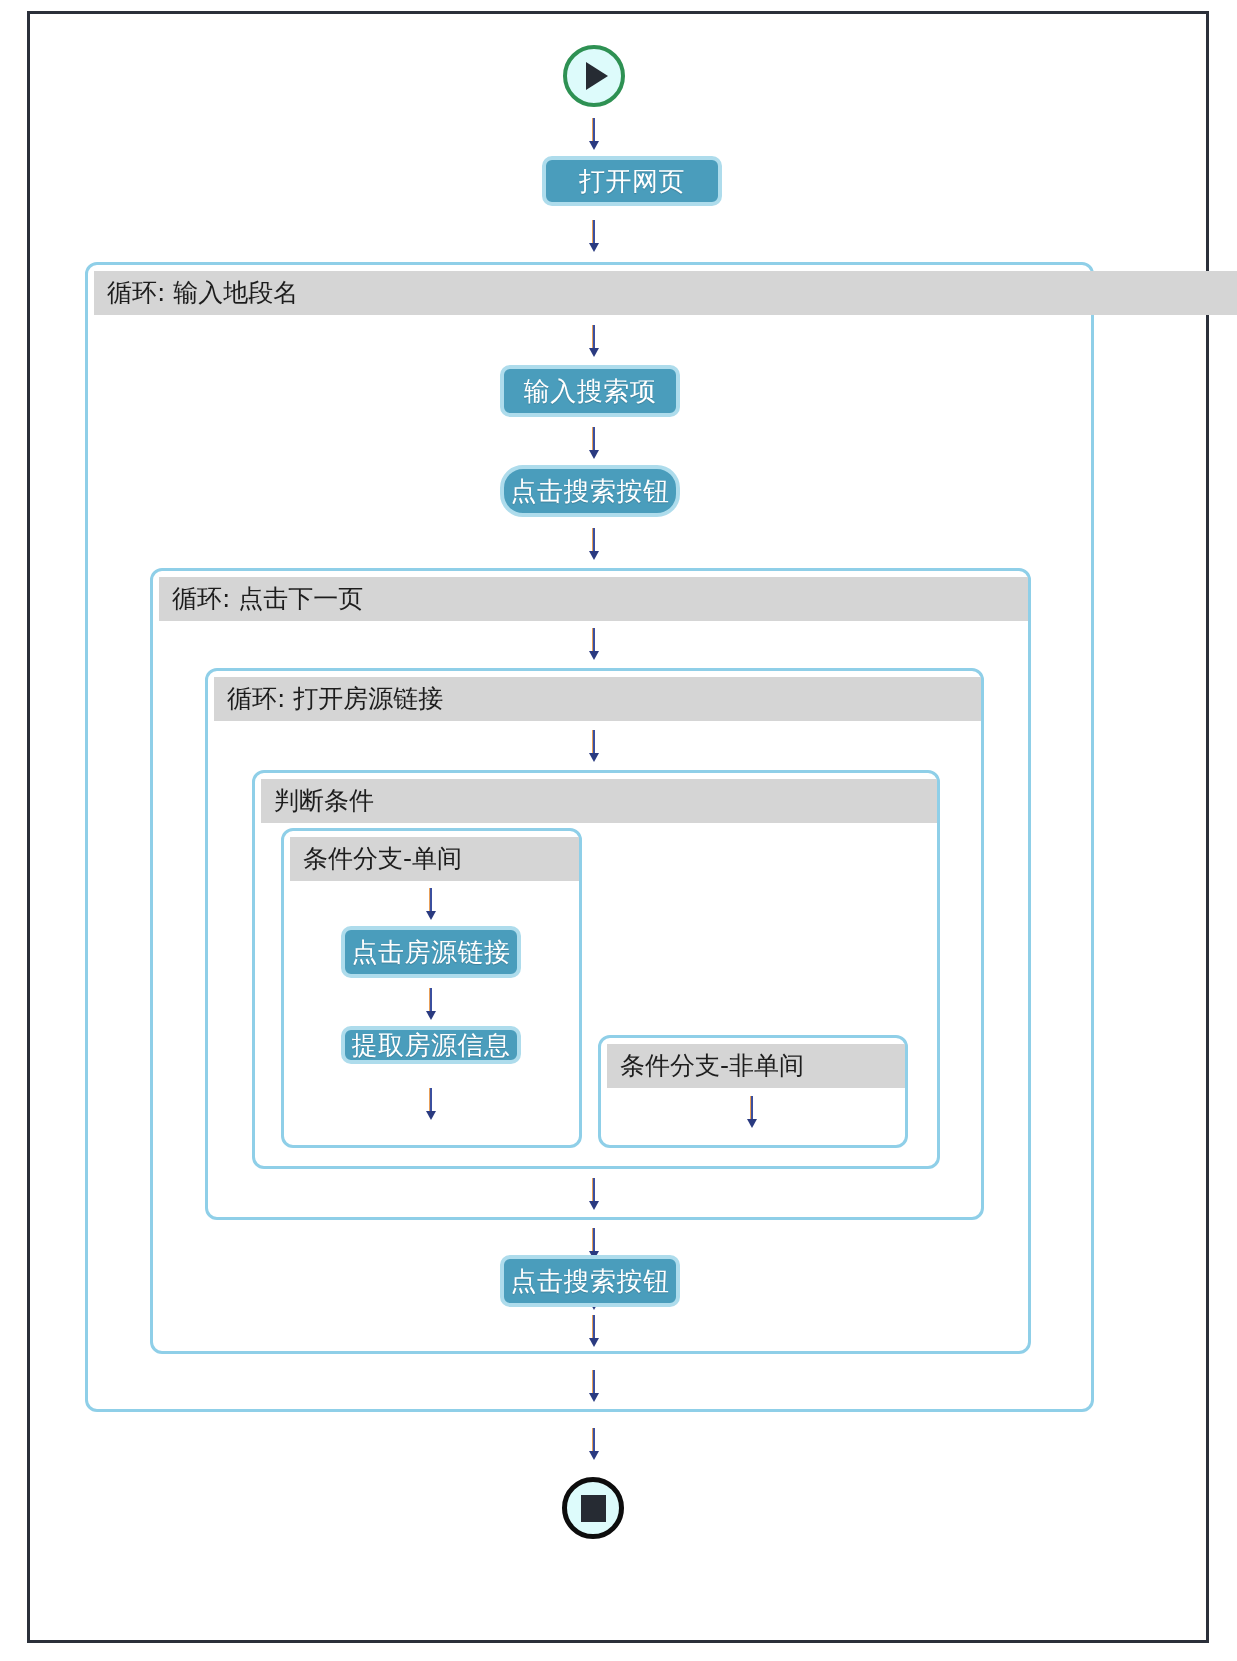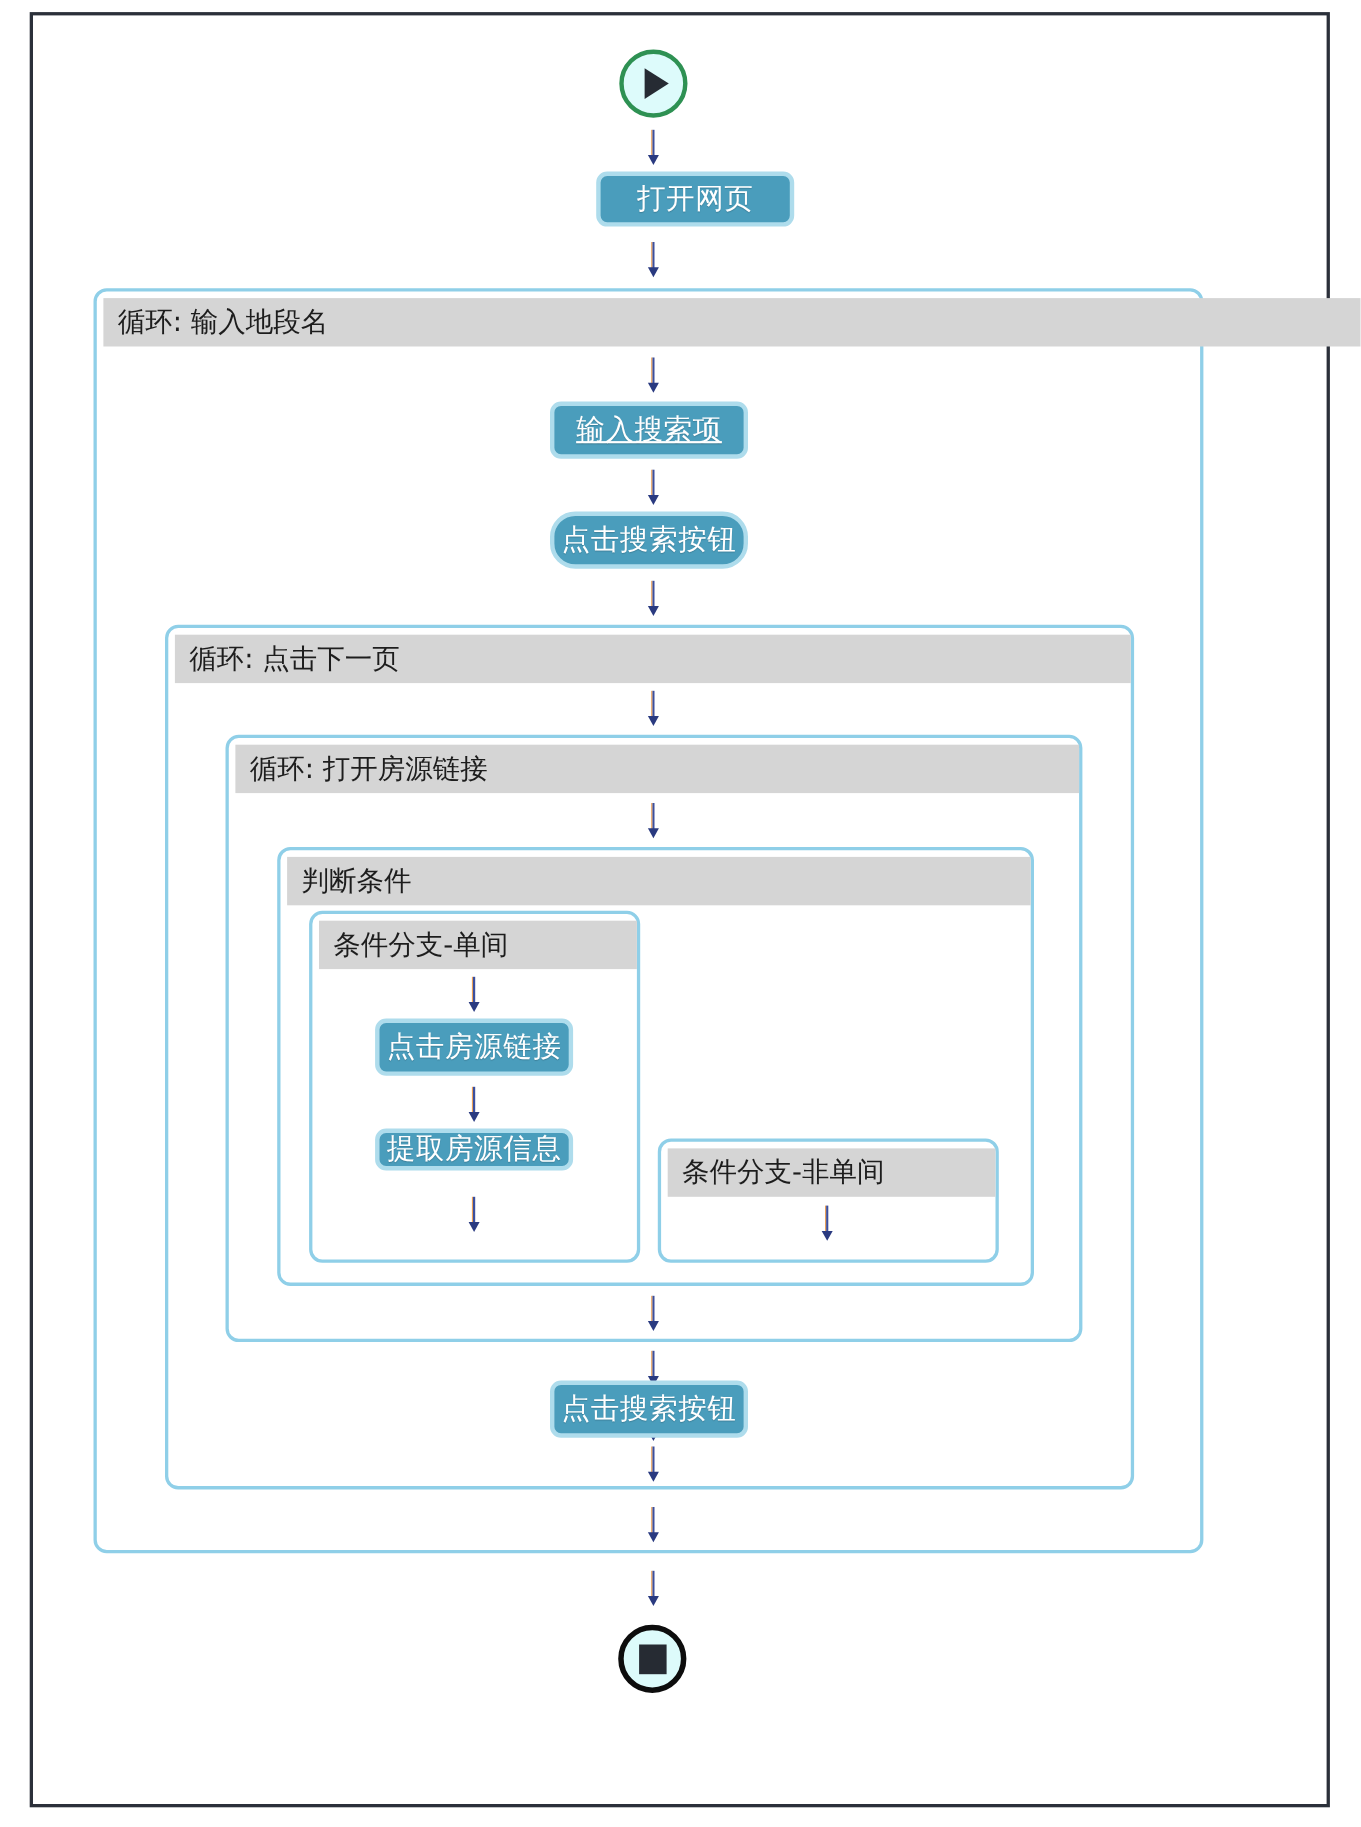--- a/index.html
+++ b/index.html
@@ -185,21 +185,21 @@
 
     <div class="container-box" style="left:85px; top:262px; width:1009px; height:1150px;">
       <div class="container-head" style="width:1152px;">循环: 输入地段名</div>
     </div>
 
     <div class="arrow" style="left:587px; top:325px;">
       <span class="shaft"></span>
         <span class="head"></span>
     </div>
 
-    <div class="node" style="left:500px; top:365px; width:180px; height:52px;text-decoration:underline;">输入搜索项</div>
+    <div class="node" style="left:500px; top:365px; width:180px; height:52px;">输入搜索项</div>
 
     <div class="arrow" style="left:587px; top:427px;">
       <span class="shaft"></span>
         <span class="head"></span>
     </div>
 
     <div class="node" style="left:500px; top:465px; width:180px; height:52px;border-radius:23px;">点击搜索按钮</div>
 
     <div class="arrow" style="left:587px; top:528px;">
       <span class="shaft"></span>

